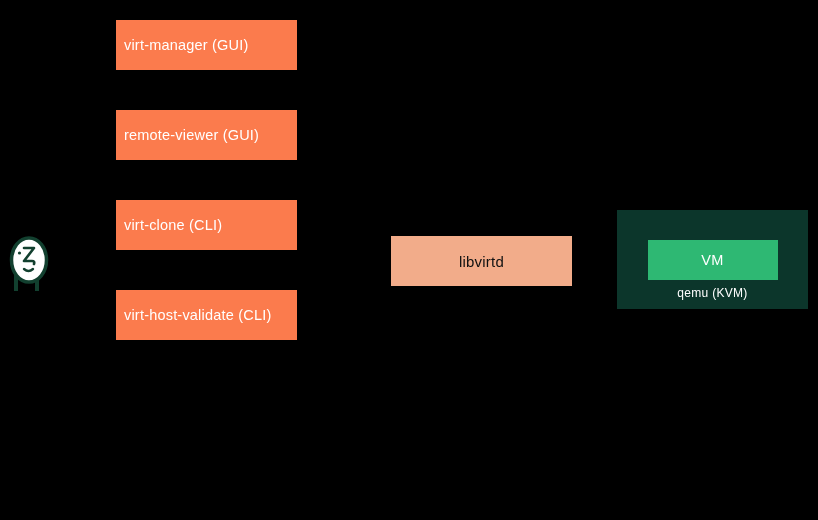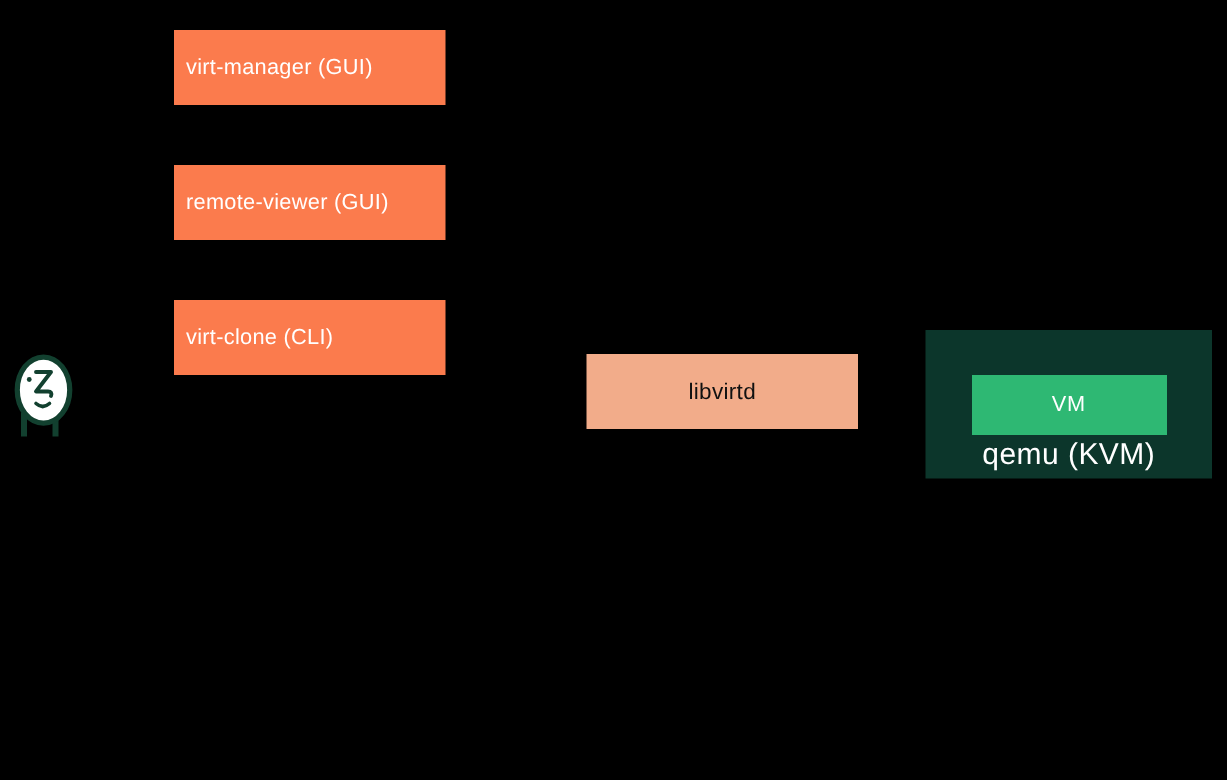--- a/index.html
+++ b/index.html
@@ -57,21 +57,21 @@
     align-items: center;
     justify-content: center;
     color: var(--color-text-dark, #111);
     font-size: 15px;
     letter-spacing: 0.2px;
     margin-left: 15px;
   }
   .hypervisor-box {
     position: absolute;
     left: 617px;
-    top: 220px;
+    top: 210px;
     width: 191px;
     height: 99px;
     background: var(--color-hypervisor-box, #0C362B);
     box-sizing: border-box;
   }
   .vm-box {
     width: 130px;
     height: 40px;
     margin: 30px auto 0 auto;
     background: var(--color-vm-box, #2EB873);
@@ -80,21 +80,21 @@
     justify-content: center;
     color: var(--color-text-light, #fff);
     font-size: 14.5px;
     letter-spacing: 0.5px;
   }
   .hypervisor-label {
     height: 29px;
     line-height: 27px;
     text-align: center;
     color: var(--color-text-light, #fff);
-    font-size: 20px;
+    font-size: 12px;
     letter-spacing: 0.3px;
   }
 </style>
 </head>
 <body>
 
 <div class="canvas">
 
   <svg class="mascot" viewBox="0 0 46 64" aria-hidden="true">
 
@@ -112,20 +112,23 @@
   <div class="tools-column">
       <div class="tool-box">
         <span>virt-manager (GUI)</span>
       </div>
       <div class="tool-box">
         <span>remote-viewer (GUI)</span>
       </div>
       <div class="tool-box">
         <span>virt-clone (CLI)</span>
       </div>
+      <div class="tool-box">
+        <span>virt-host-validate (CLI)</span>
+      </div>
     </div>
 
   <div class="daemon-box">
     <span>libvirtd</span>
   </div>
 
   <div class="hypervisor-box">
     <div class="vm-box">
       <span>VM</span>
     </div>

